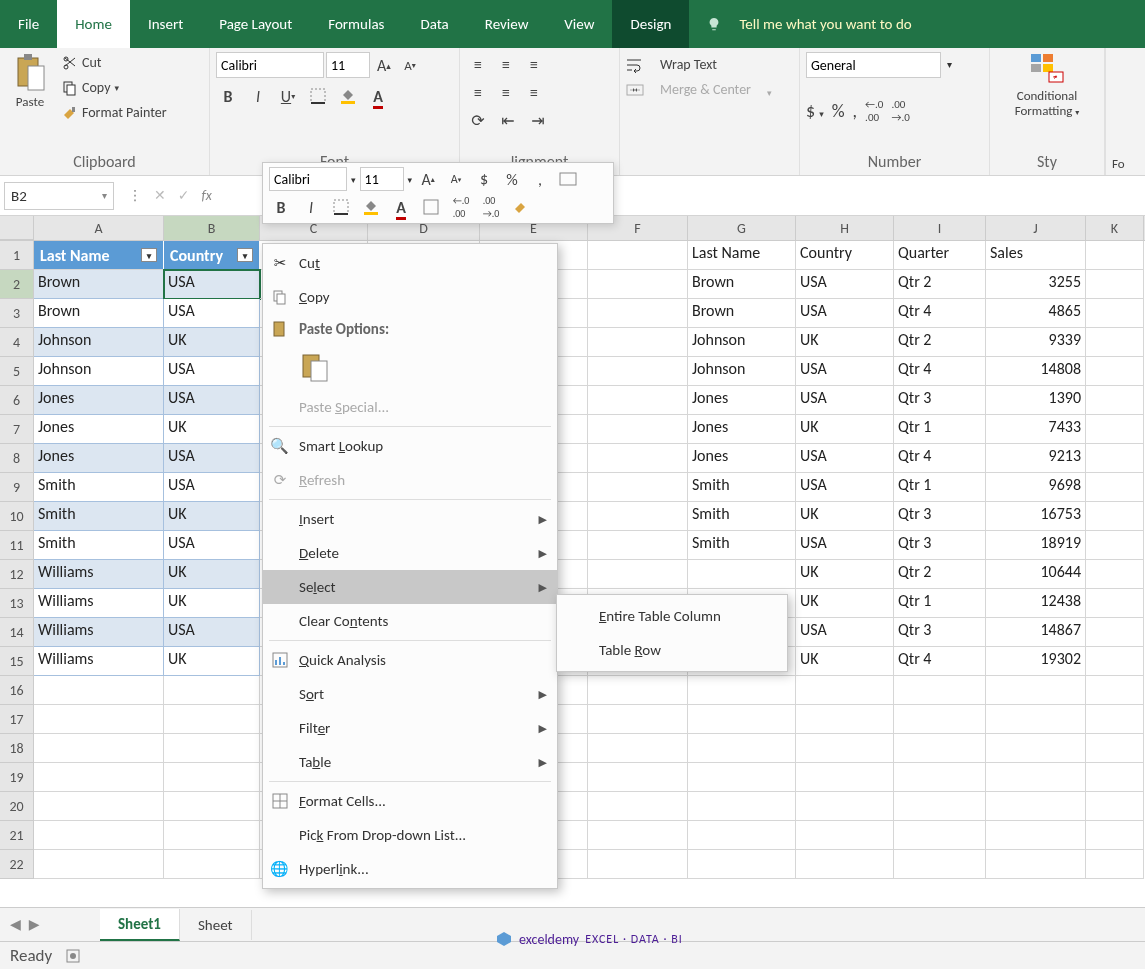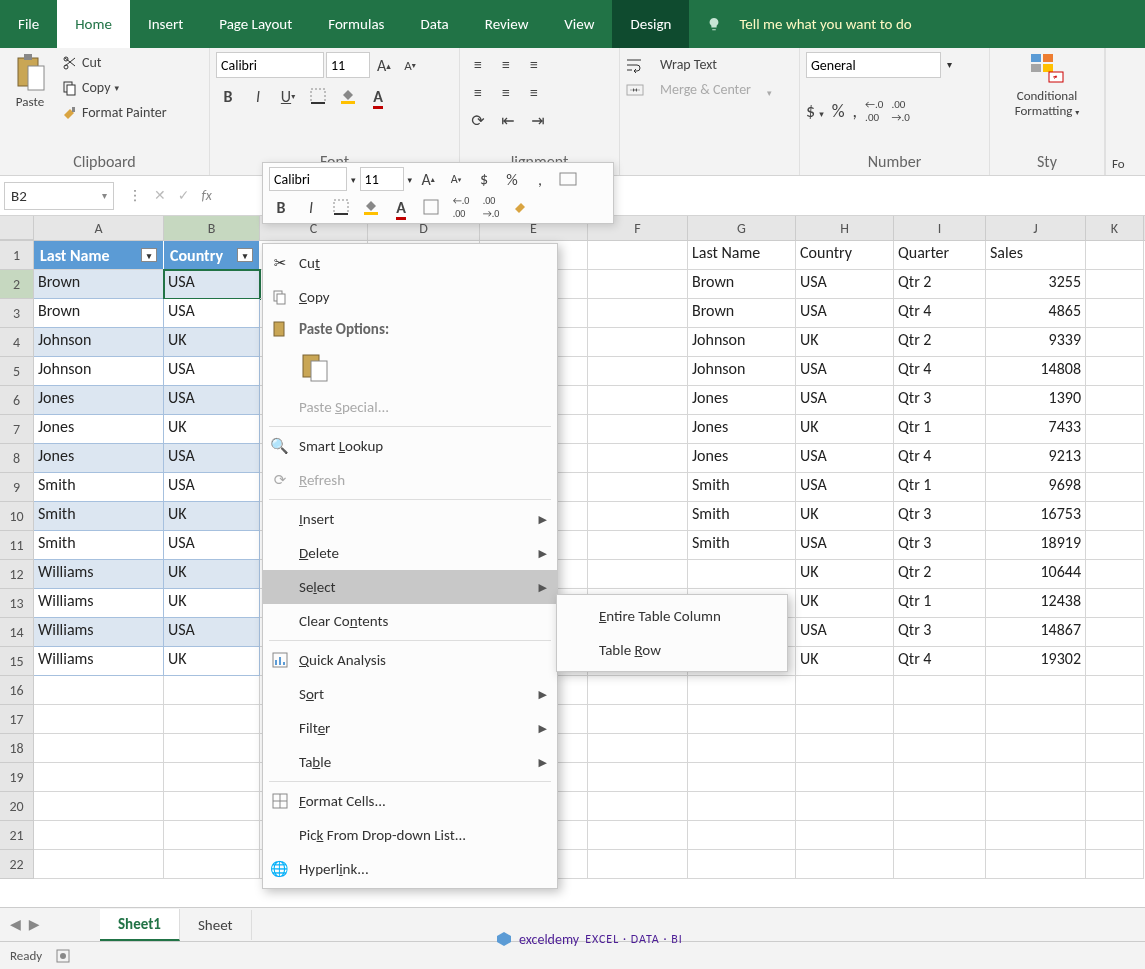--- a/index.html
+++ b/index.html
@@ -99,21 +99,21 @@
 
 .submenu { position:absolute; left:556px; top:594px; width:232px; background:#fcfcfc; border:1px solid #c8c8c8; box-shadow:3px 3px 10px rgba(0,0,0,0.25); z-index:70; padding:4px 0;}
 .sm-item { padding:8px 18px 8px 42px; font-size:15px; color:#333; cursor:pointer;}
 
 
 .sheet-tabs { position:absolute; bottom:28px; left:0; right:0; height:34px; background:#f3f3f3; border-top:1px solid #ccc; display:flex; align-items:center; padding-left:100px;}
 .sheet-tab { padding:6px 18px; font-size:15px; color:#444; border-right:1px solid #ddd;}
 .sheet-tab.active { background:#fff; border-bottom:2px solid #217346; font-weight:600; color:#217346;}
 
 
-.status-bar { position:absolute; bottom:0; left:0; right:0; height:28px; background:#f3f3f3; border-top:1px solid #ccc; display:flex; align-items:center; padding:0 10px; font-size:13px; color:#555; gap:14px;}
+.status-bar { position:absolute; bottom:0; left:0; right:0; height:28px; background:#f3f3f3; border-top:1px solid #ccc; display:flex; align-items:center; padding:0 10px; font-size:17px; color:#555; gap:14px;}
 
 .filter-btn { width:16px; height:14px; background:#fff; border:1px solid #888; display:inline-flex; align-items:center; justify-content:center; font-size:9px; color:#333;}
 
 svg { display:block; }
 </style>
 </head>
 <body>
 
 <div class="tabs">
   <div class="tab">File</div>

